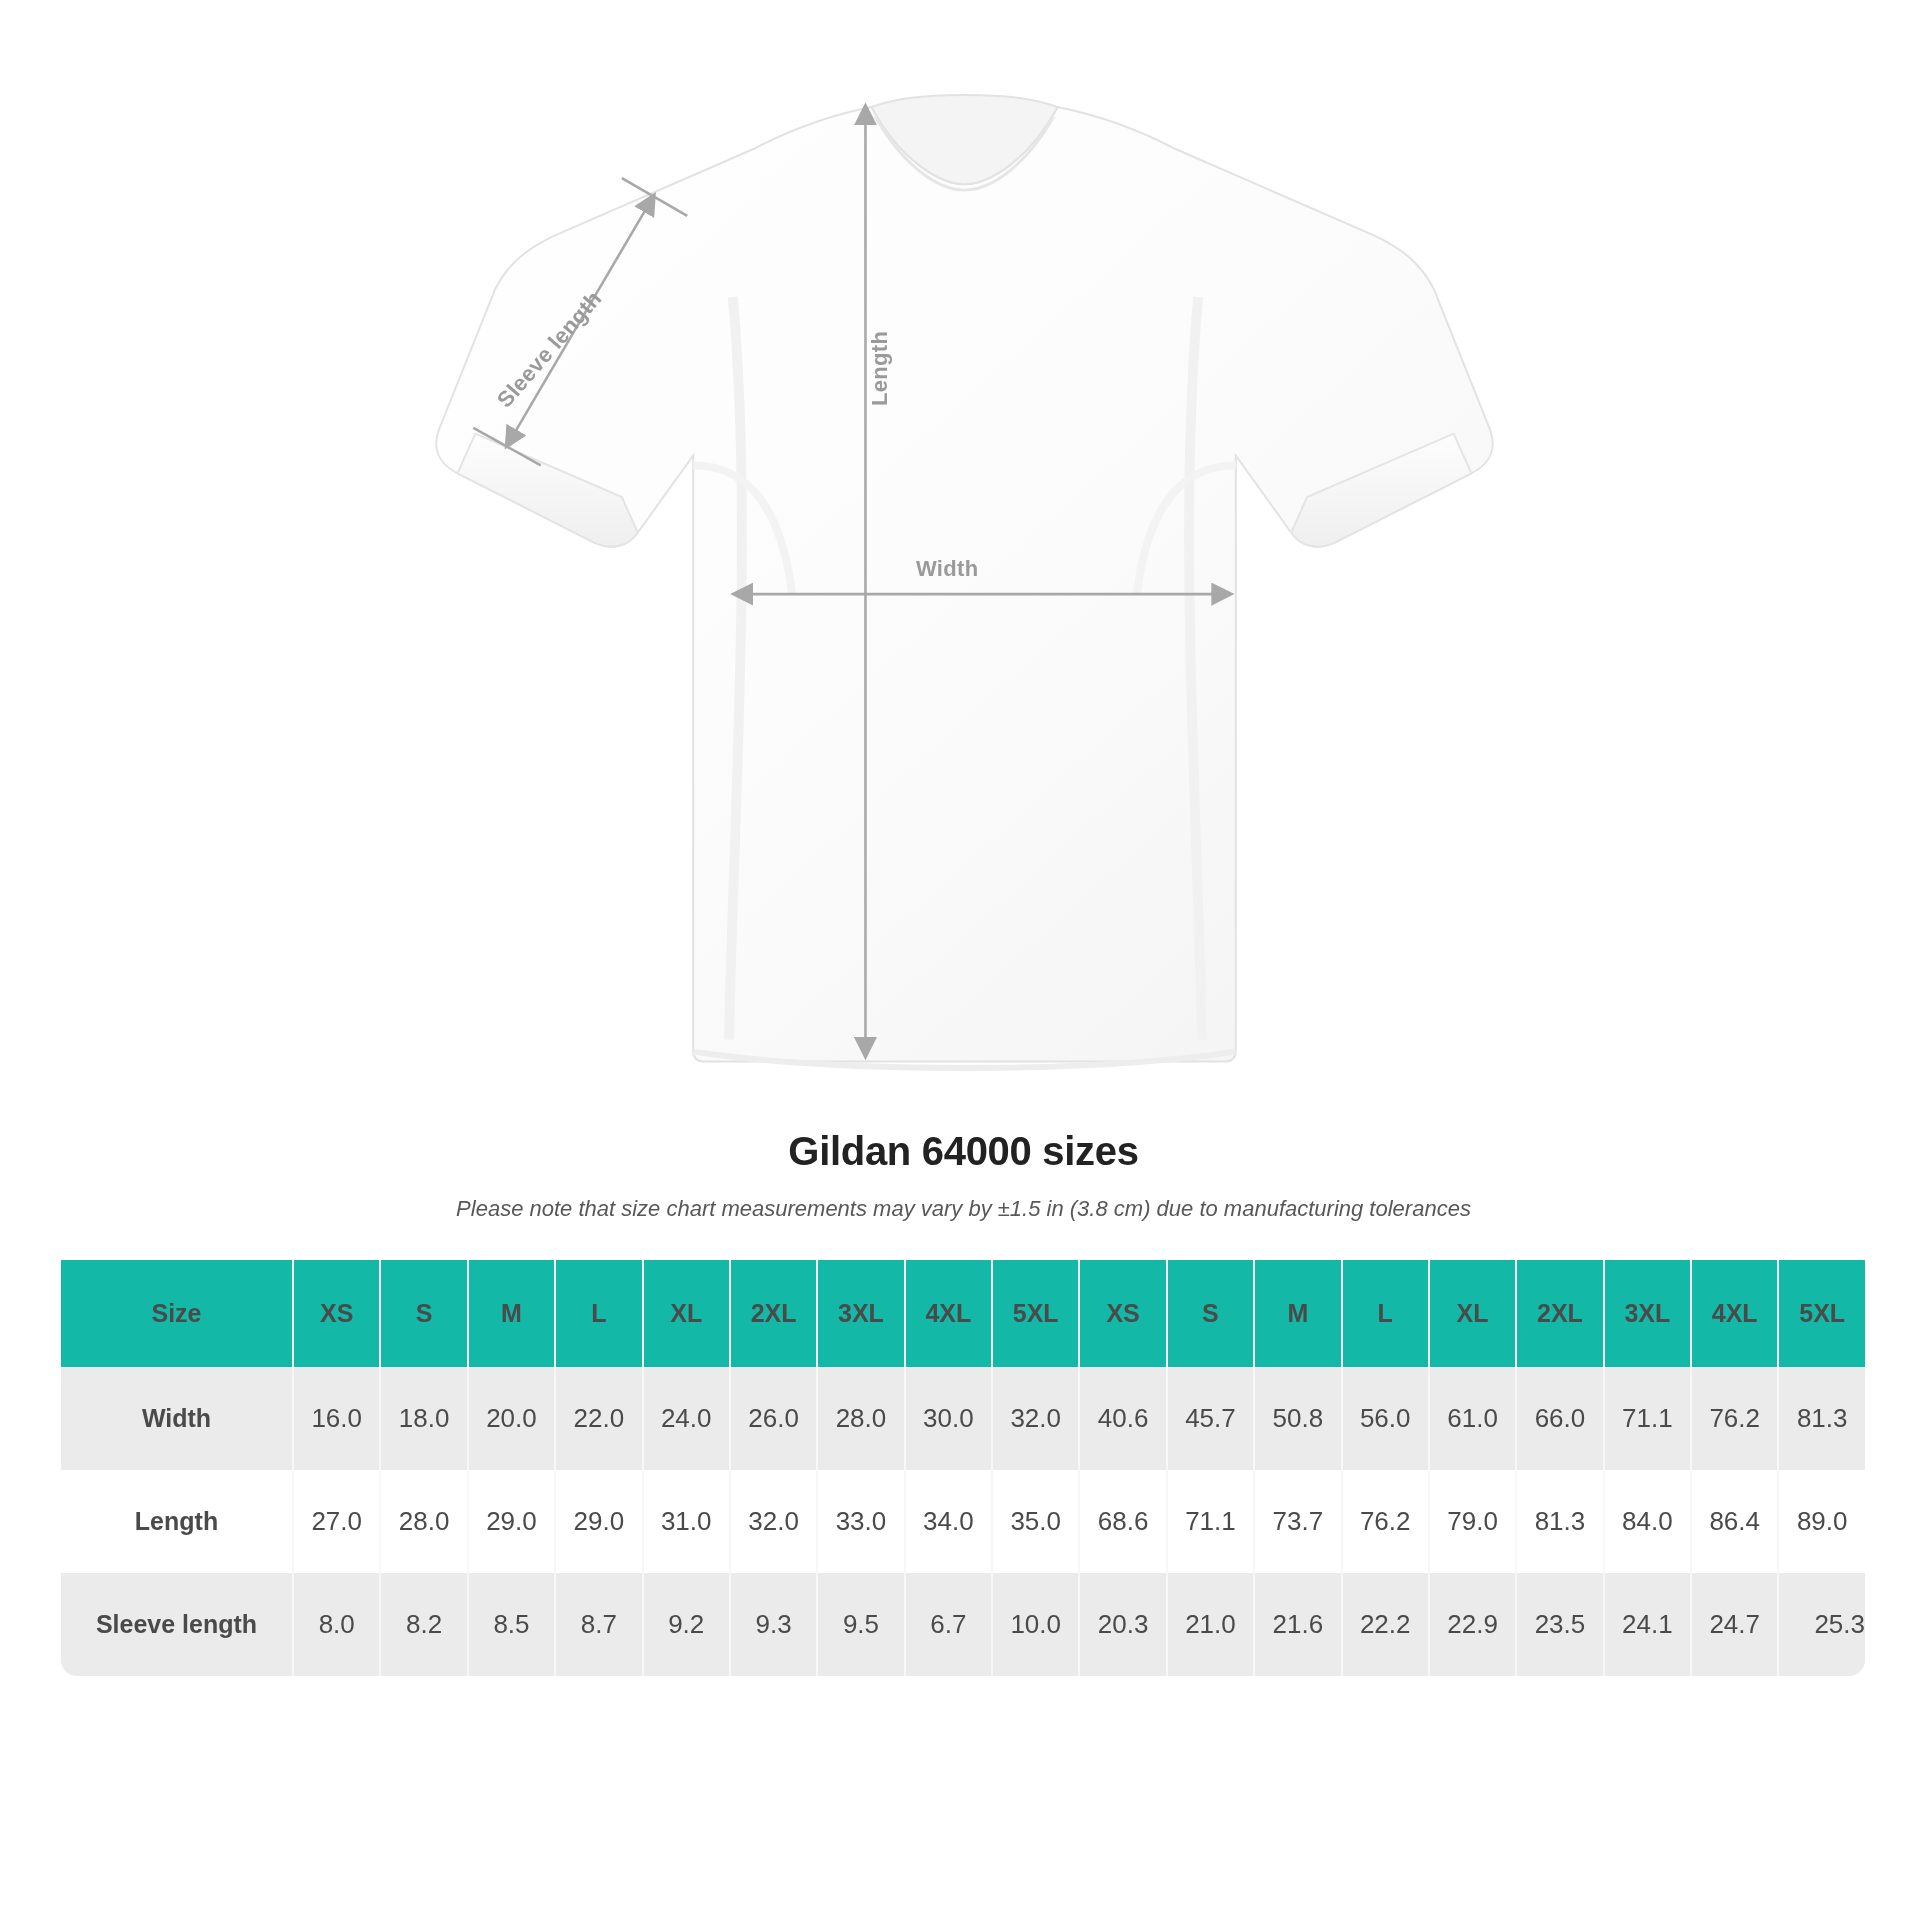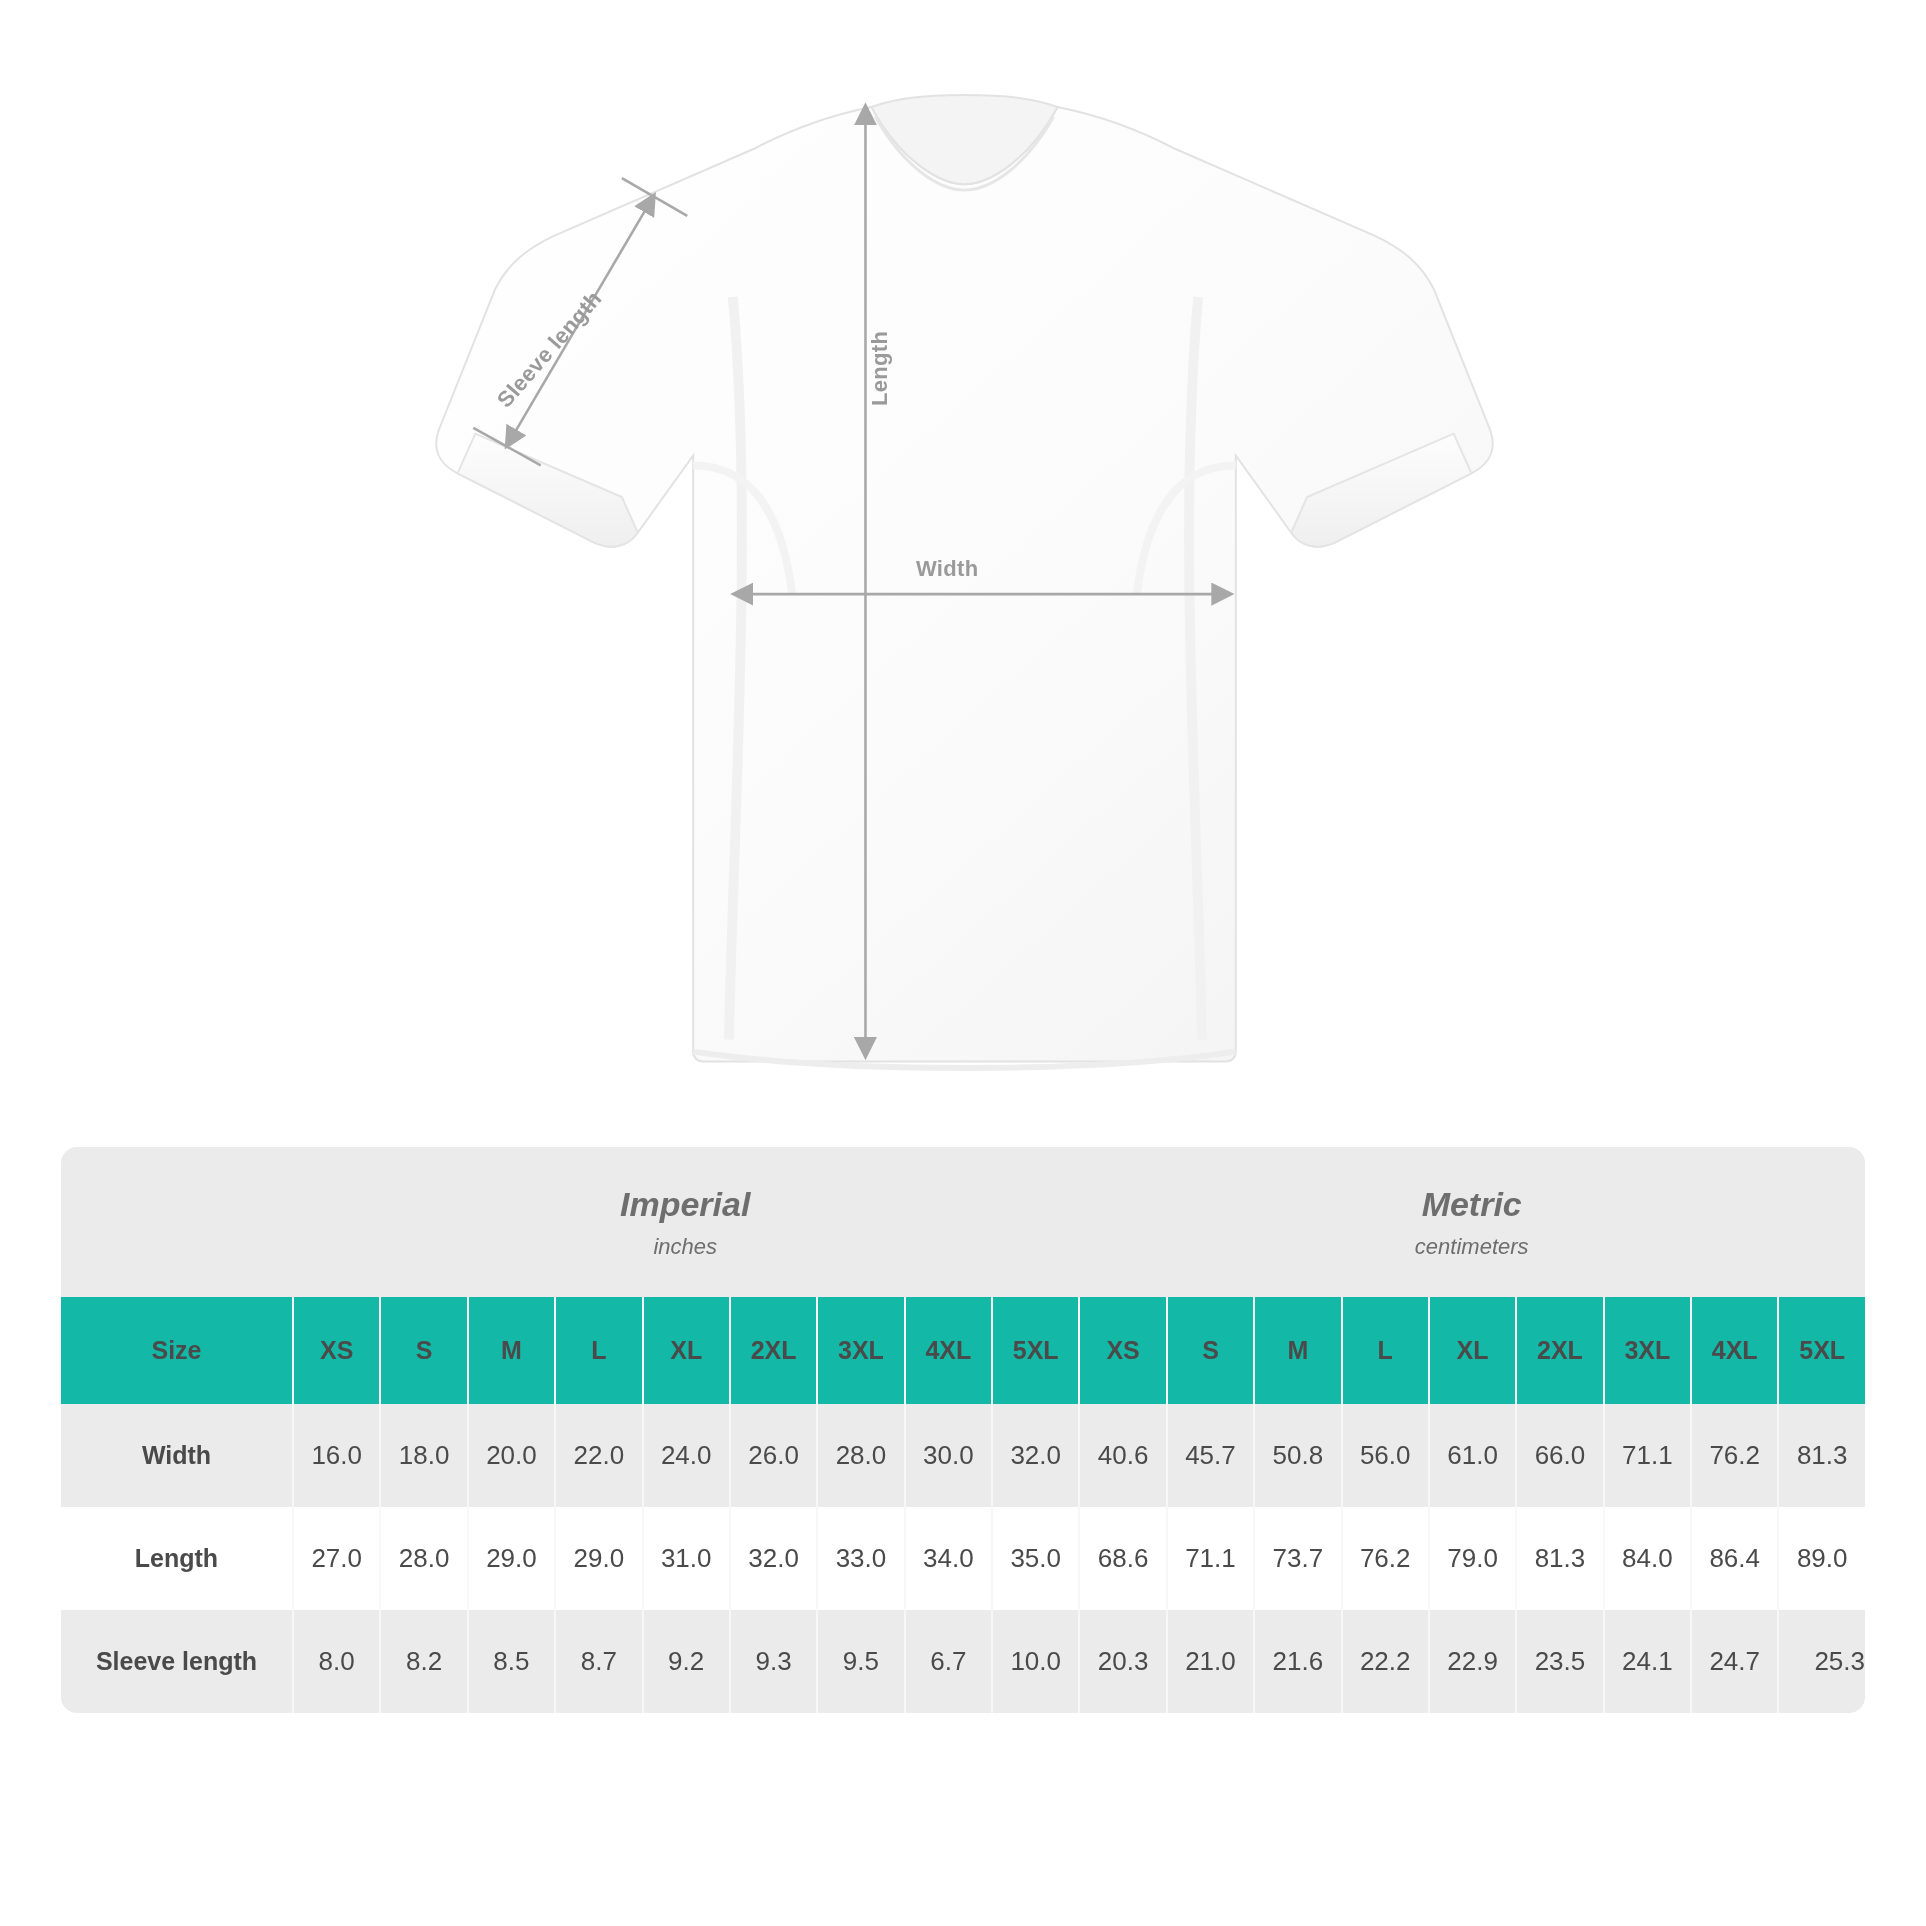--- a/index.html
+++ b/index.html
@@ -231,39 +231,32 @@
         <line x1="478" y1="432" x2="546" y2="470" stroke-width="2.6"></line>
         <line x1="628" y1="180" x2="694" y2="218" stroke-width="2.6"></line>
       </g>
     </svg>
 
     <div class="dim-label label-width">Width</div>
     <div class="dim-label label-length">Length</div>
     <div class="dim-label label-sleeve">Sleeve length</div>
   </div>
 
+  <div class="title-block">
+    <div class="chart-title">Gildan 64000 sizes</div>
+    <div class="chart-note">Please note that size chart measurements may vary by ±1.5 in (3.8 cm) due to manufacturing tolerances</div>
+  </div>
 
   <div class="table-wrap">
     <table class="size-table">
       <colgroup>
         <col style="width:230px">
         <col span="18" style="width:87px">
       </colgroup>
       <tbody>
-        <tr class="unit-row">
-          <td class="corner-left"></td>
-          <td colspan="9">
-            <div class="unit-name">Imperial</div>
-            <div class="unit-sub">inches</div>
-          </td>
-          <td colspan="9" class="corner-right">
-            <div class="unit-name">Metric</div>
-            <div class="unit-sub">centimeters</div>
-          </td>
-        </tr>
 
         <tr class="head-row">
           <td class="rowlabel">Size</td>
           <td class="cellsep">XS</td>
           <td class="cellsep">S</td>
           <td class="cellsep">M</td>
           <td class="cellsep">L</td>
           <td class="cellsep">XL</td>
           <td class="cellsep">2XL</td>
           <td class="cellsep">3XL</td>

